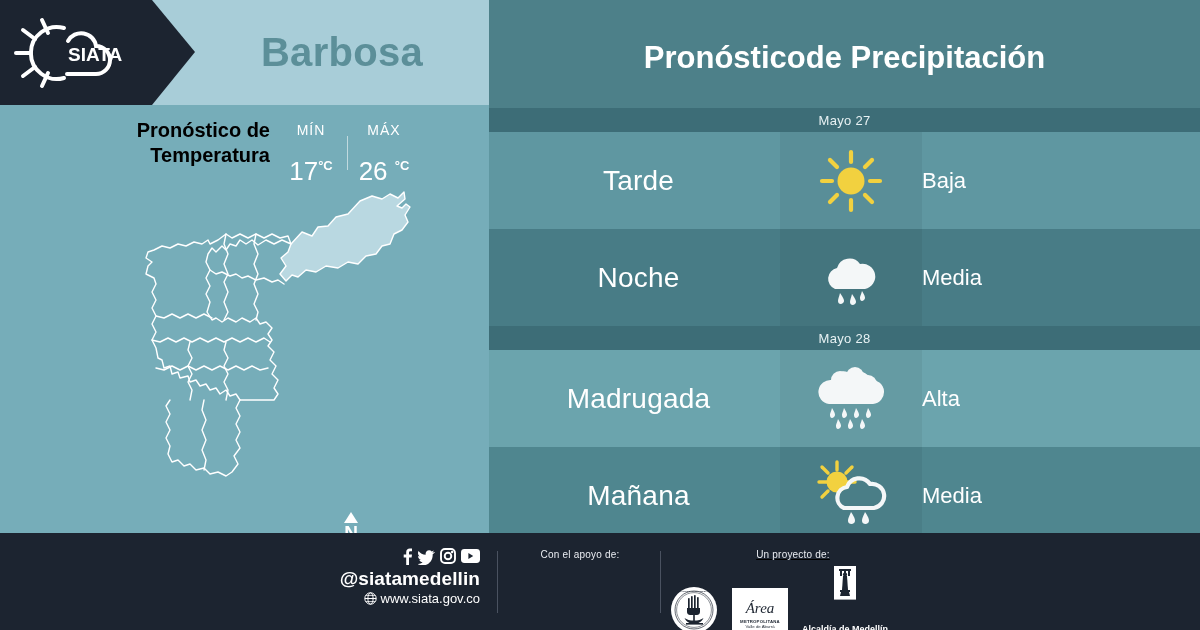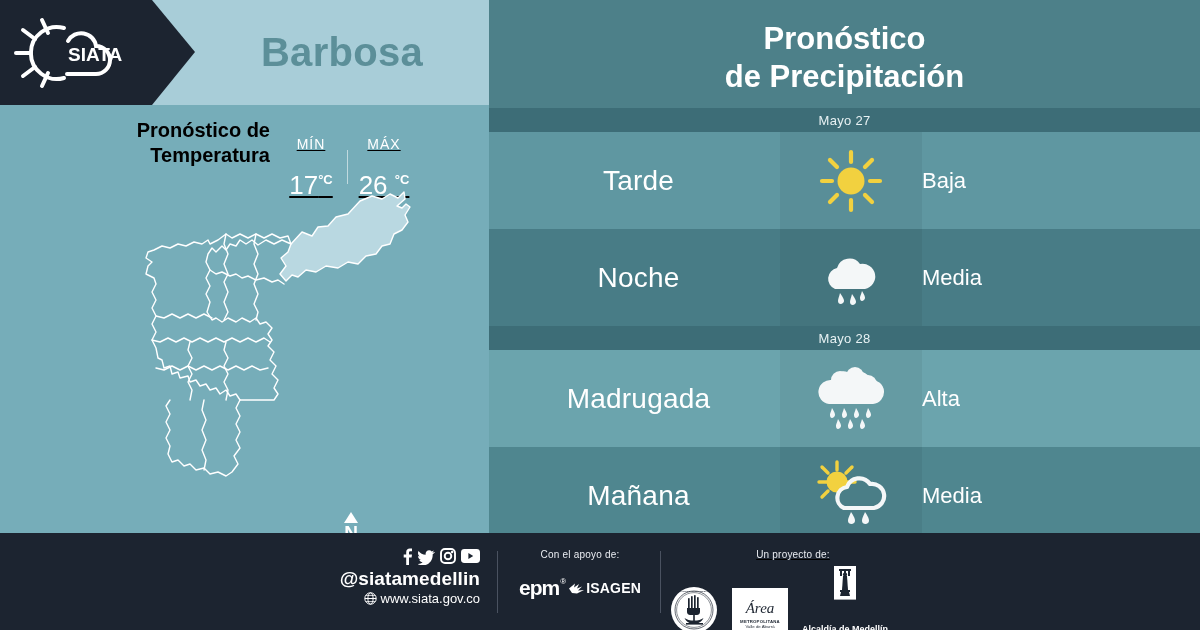--- a/index.html
+++ b/index.html
@@ -34,21 +34,21 @@
     color:#5c8f99; font-size:40px; font-weight:bold; letter-spacing:.3px;
     z-index:2;
   }
 
   .temp-block { position:absolute; left:0; top:118px; width:489px; height:70px; }
   .temp-title {
     position:absolute; left:88px; top:0; width:182px;
     text-align:right; color:#000000; font-size:20px; font-weight:bold;
     line-height:25px;
   }
-  .mm-wrap { position:absolute; left:280px; top:18px; display:flex;text-decoration:underline; }
+  .mm-wrap { position:absolute; left:280px; top:4px; display:flex; }
   .mm { width:62px; text-align:center; color:#fff; }
   .mm-label { font-size:14px; letter-spacing:1px; }
   .mm-value { font-size:26px; margin-top:18px; }
   .mm-value sup { font-size:13px; font-weight:bold; }
   .mm-div {
     width:1px; height:34px; background:rgba(255,255,255,.55);
     margin:14px 5px 0 5px;
   }
 
   .map-wrap { position:absolute; left:60px; top:182px; width:390px; height:350px; }
@@ -64,21 +64,21 @@
   }
   .north-label { font-size:19px; font-weight:bold; line-height:19px; }
 
   
   .right-col {
     position:absolute; left:489px; top:0; width:711px; height:533px;
     background:#4d8089;
   }
   .fc-title {
     position:absolute; left:0; top:8px; width:711px; height:100px;
-    display:flex; flex-direction:column; align-items:center; justify-content:center;
+    display:flex; flex-direction:row; align-items:center; justify-content:center;
     color:#fff; font-size:31px; font-weight:bold; line-height:38px; text-align:center;
   }
   .date-row {
     position:absolute; left:0; width:711px; height:24px;
     background:#3d6d77;
     display:flex; align-items:center; justify-content:center;
     color:#e8f2f4; font-size:13px; letter-spacing:.3px;
   }
   #date-row-1 { top:108px; }
   #date-row-2 { top:326px; }
@@ -350,29 +350,20 @@
           <line x1="1.7" y1="9.6" x2="11.3" y2="9.6" stroke="#fff" stroke-width=".8"></line>
         </svg>
         <span>www.siata.gov.co</span>
       </div>
     </div>
 
     <div class="fdiv" id="fdiv-1"></div>
 
     <div class="support-block">
       <div class="support-title">Con el apoyo de:</div>
-      <div class="logos-row">
-        <div class="epm-logo"><span>epm</span><sup>®</sup></div>
-        <div class="isagen-logo">
-          <svg width="15" height="13" viewBox="0 0 15 13">
-            <path fill="#fff" d="M0 6.5 6 1.5 5 5.5 10 2 8 6.5 13 4.5 9 8.5 15 8 8 11.5 3 11Z"></path>
-          </svg>
-          <span>ISAGEN</span>
-        </div>
-      </div>
     </div>
 
     <div class="fdiv" id="fdiv-2"></div>
 
     <div class="project-block">
       <div class="project-title">Un proyecto de:</div>
       <div class="project-logos">
         <svg class="seal" viewBox="0 0 48 48">
           <circle cx="24" cy="24" r="23" fill="#fff"></circle>
           <circle cx="24" cy="24" r="19" fill="none" stroke="#1c2430" stroke-width=".7"></circle>

